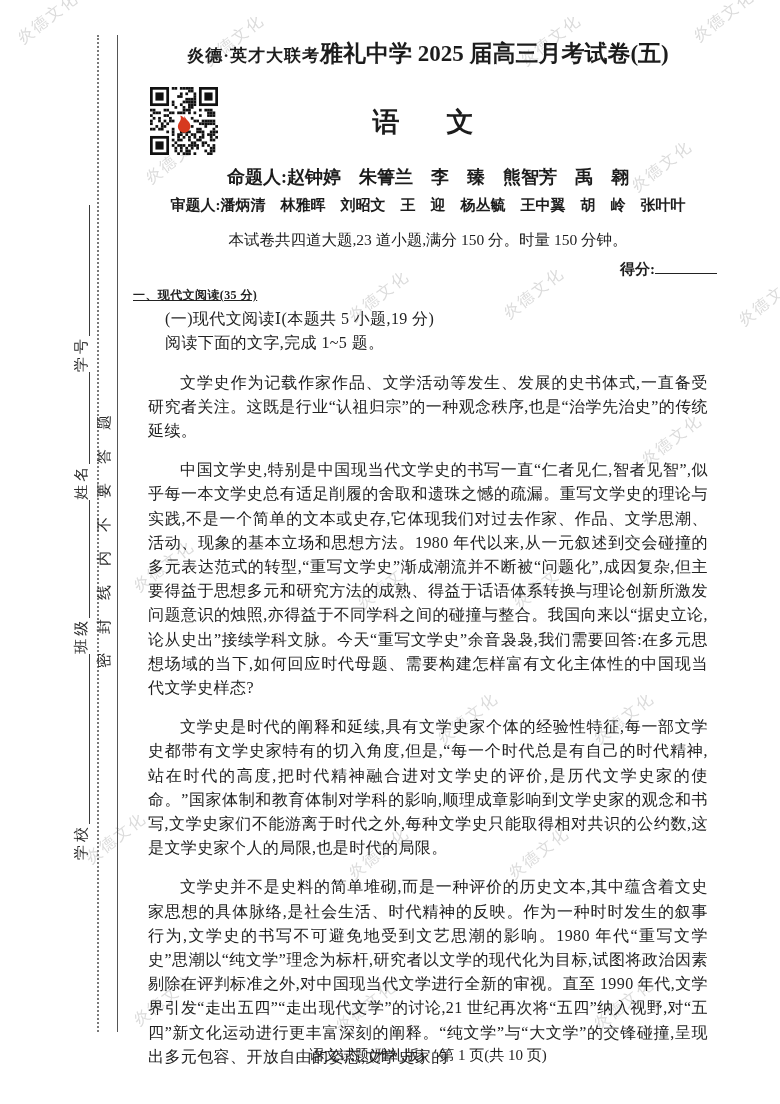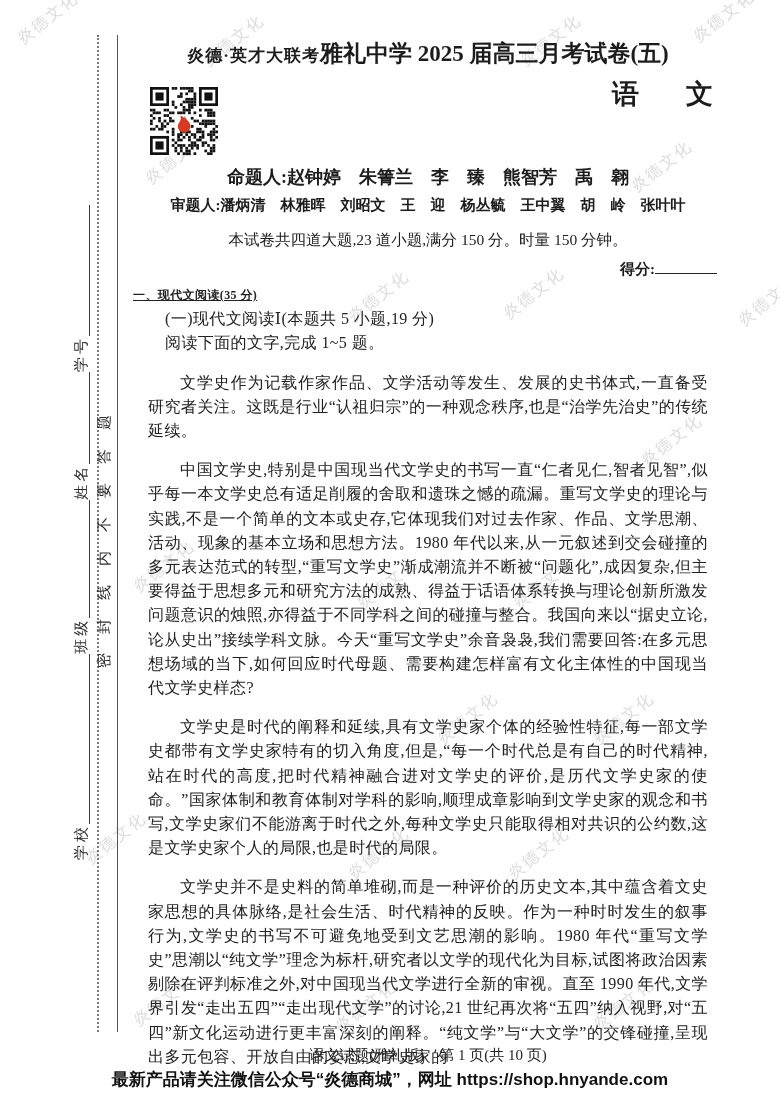--- a/index.html
+++ b/index.html
@@ -10,21 +10,21 @@
   }
   .wm{
     position:absolute;font-size:16px;color:#c4c4c4;opacity:.6;letter-spacing:2px;
     transform:rotate(-38deg);white-space:nowrap;pointer-events:none;
     font-family:"DejaVu Sans",sans-serif;
   }
   
   .hdr-title{position:absolute;left:133px;top:38px;width:590px;text-align:center;
     font-weight:bold;font-size:23px;white-space:nowrap;}
   .hdr-title .brand{font-size:17px;font-weight:900;letter-spacing:1px;}
-  .subject{position:absolute;left:133px;top:76px;width:590px;text-align:right;
+  .subject{position:absolute;left:133px;top:104px;width:590px;text-align:center;
     font-size:27px;font-weight:bold;letter-spacing:10px;}
   .setters{position:absolute;left:133px;top:165px;width:590px;text-align:center;
     font-weight:bold;font-size:18px;white-space:nowrap;}
   .reviewers{position:absolute;left:133px;top:196px;width:590px;text-align:center;
     font-weight:bold;font-size:15px;white-space:nowrap;}
   .examinfo{position:absolute;left:133px;top:230px;width:590px;text-align:center;
     font-size:15.5px;}
   .score{position:absolute;left:620px;top:259px;font-weight:bold;font-size:15px;}
   .score .blank{display:inline-block;width:62px;height:14px;border-bottom:1.5px solid #222;}
   .qr{position:absolute;left:150px;top:86px;width:68px;height:70px;}
@@ -311,15 +311,14 @@
     <div class="sec">一、现代文阅读(35 分)</div>
     <div class="ind">(一)现代文阅读Ⅰ(本题共 5 小题,19 分)</div>
     <div class="ind">阅读下面的文字,完成 1~5 题。</div>
     <p>文学史作为记载作家作品、文学活动等发生、发展的史书体式,一直备受研究者关注。这既是行业“认祖归宗”的一种观念秩序,也是“治学先治史”的传统延续。</p>
     <p>中国文学史,特别是中国现当代文学史的书写一直“仁者见仁,智者见智”,似乎每一本文学史总有适足削履的舍取和遗珠之憾的疏漏。重写文学史的理论与实践,不是一个简单的文本或史存,它体现我们对过去作家、作品、文学思潮、活动、现象的基本立场和思想方法。1980 年代以来,从一元叙述到交会碰撞的多元表达范式的转型,“重写文学史”渐成潮流并不断被“问题化”,成因复杂,但主要得益于思想多元和研究方法的成熟、得益于话语体系转换与理论创新所激发问题意识的烛照,亦得益于不同学科之间的碰撞与整合。我国向来以“据史立论,论从史出”接续学科文脉。今天“重写文学史”余音袅袅,我们需要回答:在多元思想场域的当下,如何回应时代母题、需要构建怎样富有文化主体性的中国现当代文学史样态?</p>
     <p>文学史是时代的阐释和延续,具有文学史家个体的经验性特征,每一部文学史都带有文学史家特有的切入角度,但是,“每一个时代总是有自己的时代精神,站在时代的高度,把时代精神融合进对文学史的评价,是历代文学史家的使命。”国家体制和教育体制对学科的影响,顺理成章影响到文学史家的观念和书写,文学史家们不能游离于时代之外,每种文学史只能取得相对共识的公约数,这是文学史家个人的局限,也是时代的局限。</p>
     <p>文学史并不是史料的简单堆砌,而是一种评价的历史文本,其中蕴含着文史家思想的具体脉络,是社会生活、时代精神的反映。作为一种时时发生的叙事行为,文学史的书写不可避免地受到文艺思潮的影响。1980 年代“重写文学史”思潮以“纯文学”理念为标杆,研究者以文学的现代化为目标,试图将政治因素剔除在评判标准之外,对中国现当代文学进行全新的审视。直至 1990 年代,文学界引发“走出五四”“走出现代文学”的讨论,21 世纪再次将“五四”纳入视野,对“五四”新文化运动进行更丰富深刻的阐释。“纯文学”与“大文学”的交锋碰撞,呈现出多元包容、开放自由的姿态,文学史家的</p>
   </div>
 
   <div class="footer-page">语文试题(雅礼版)　第 1 页(共 10 页)</div>
-  <div class="footer-promo">最新产品请关注微信公众号“炎德商城”，网址 https://shop.hnyande.com</div>
 
 </div>
 
 </body></html>

